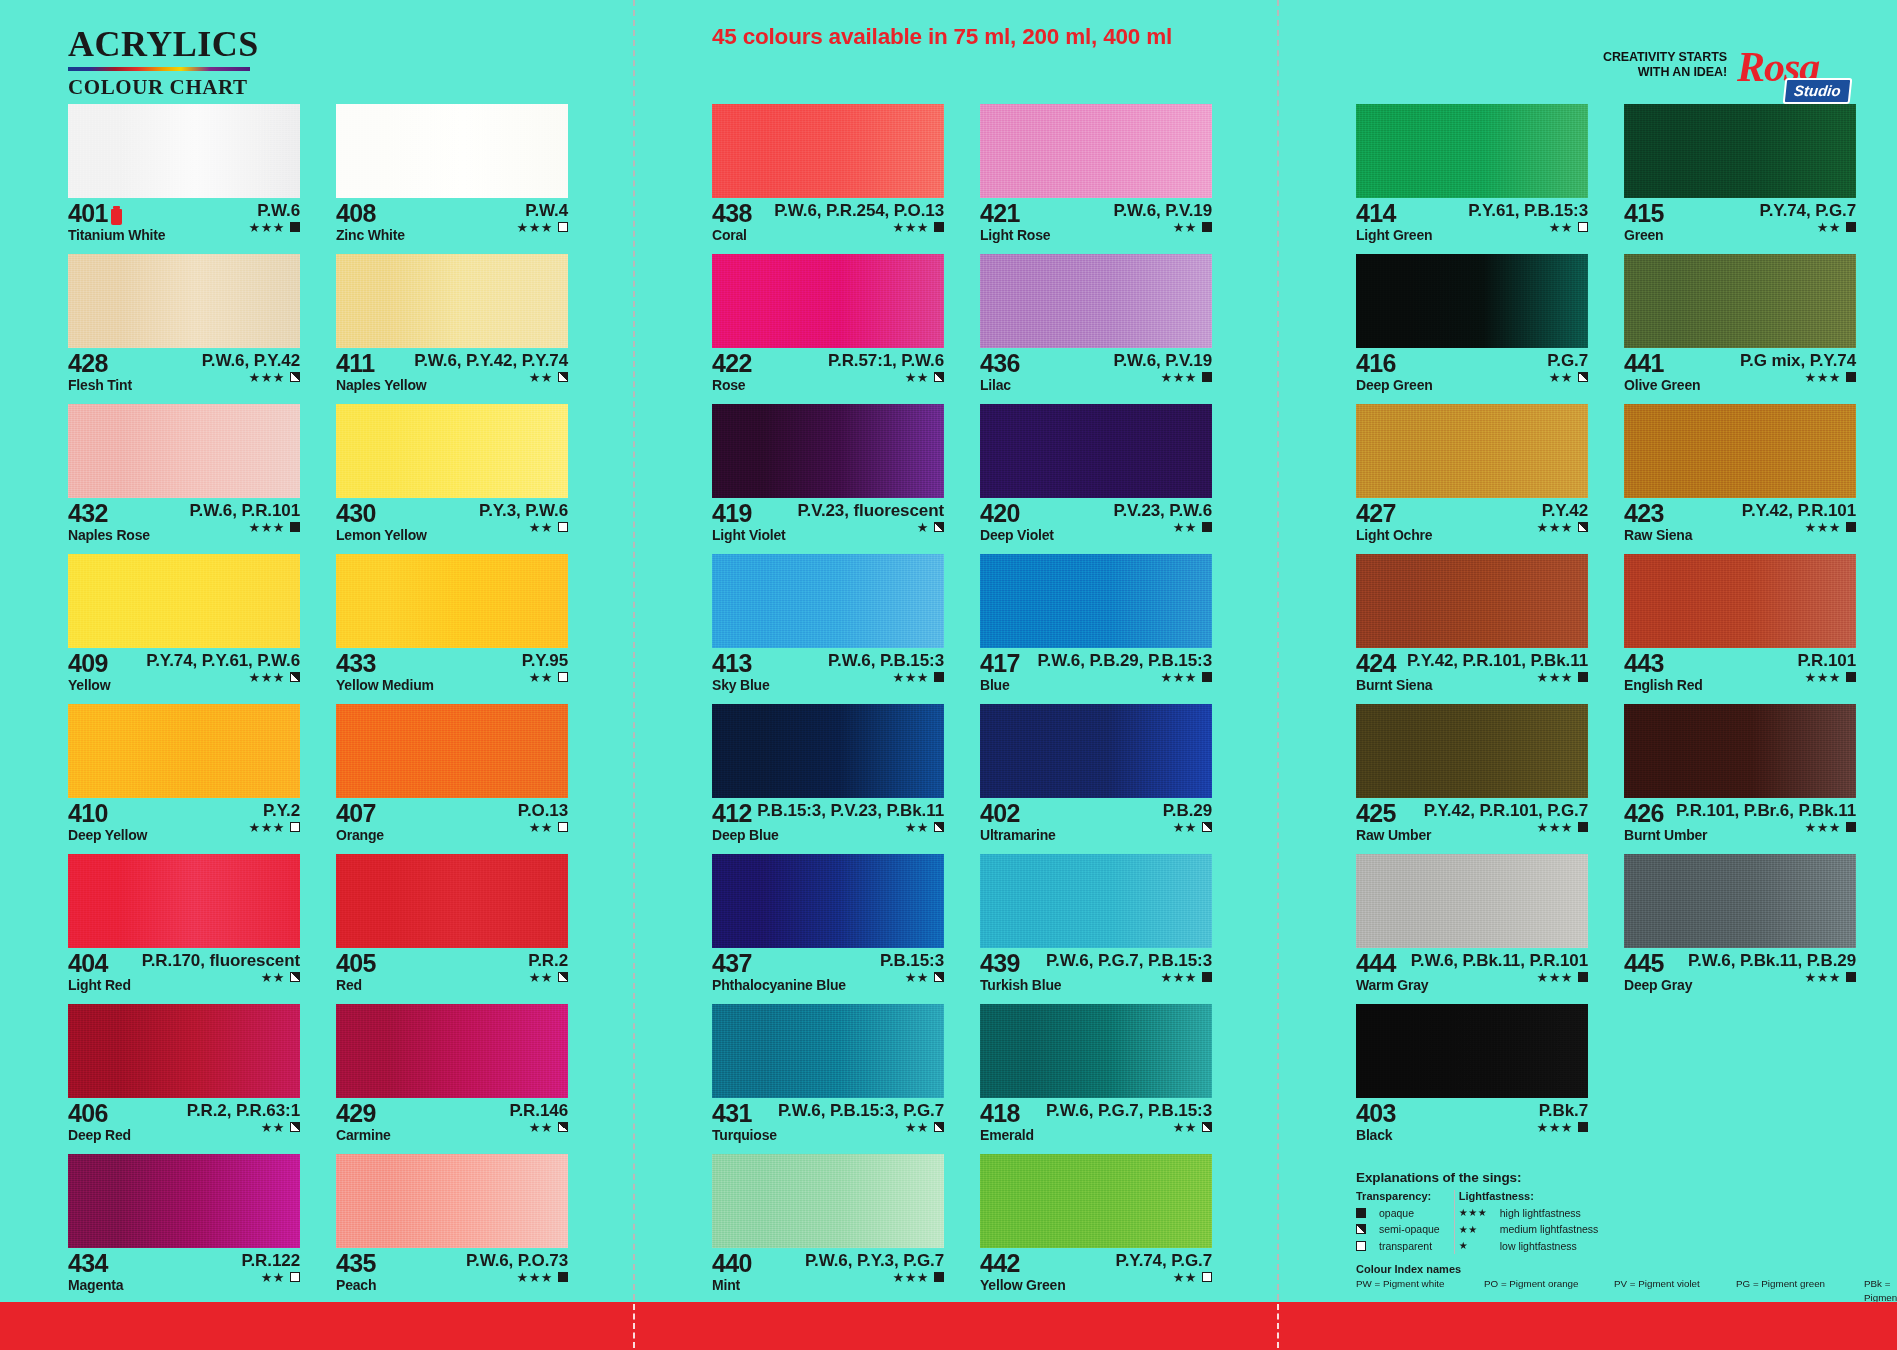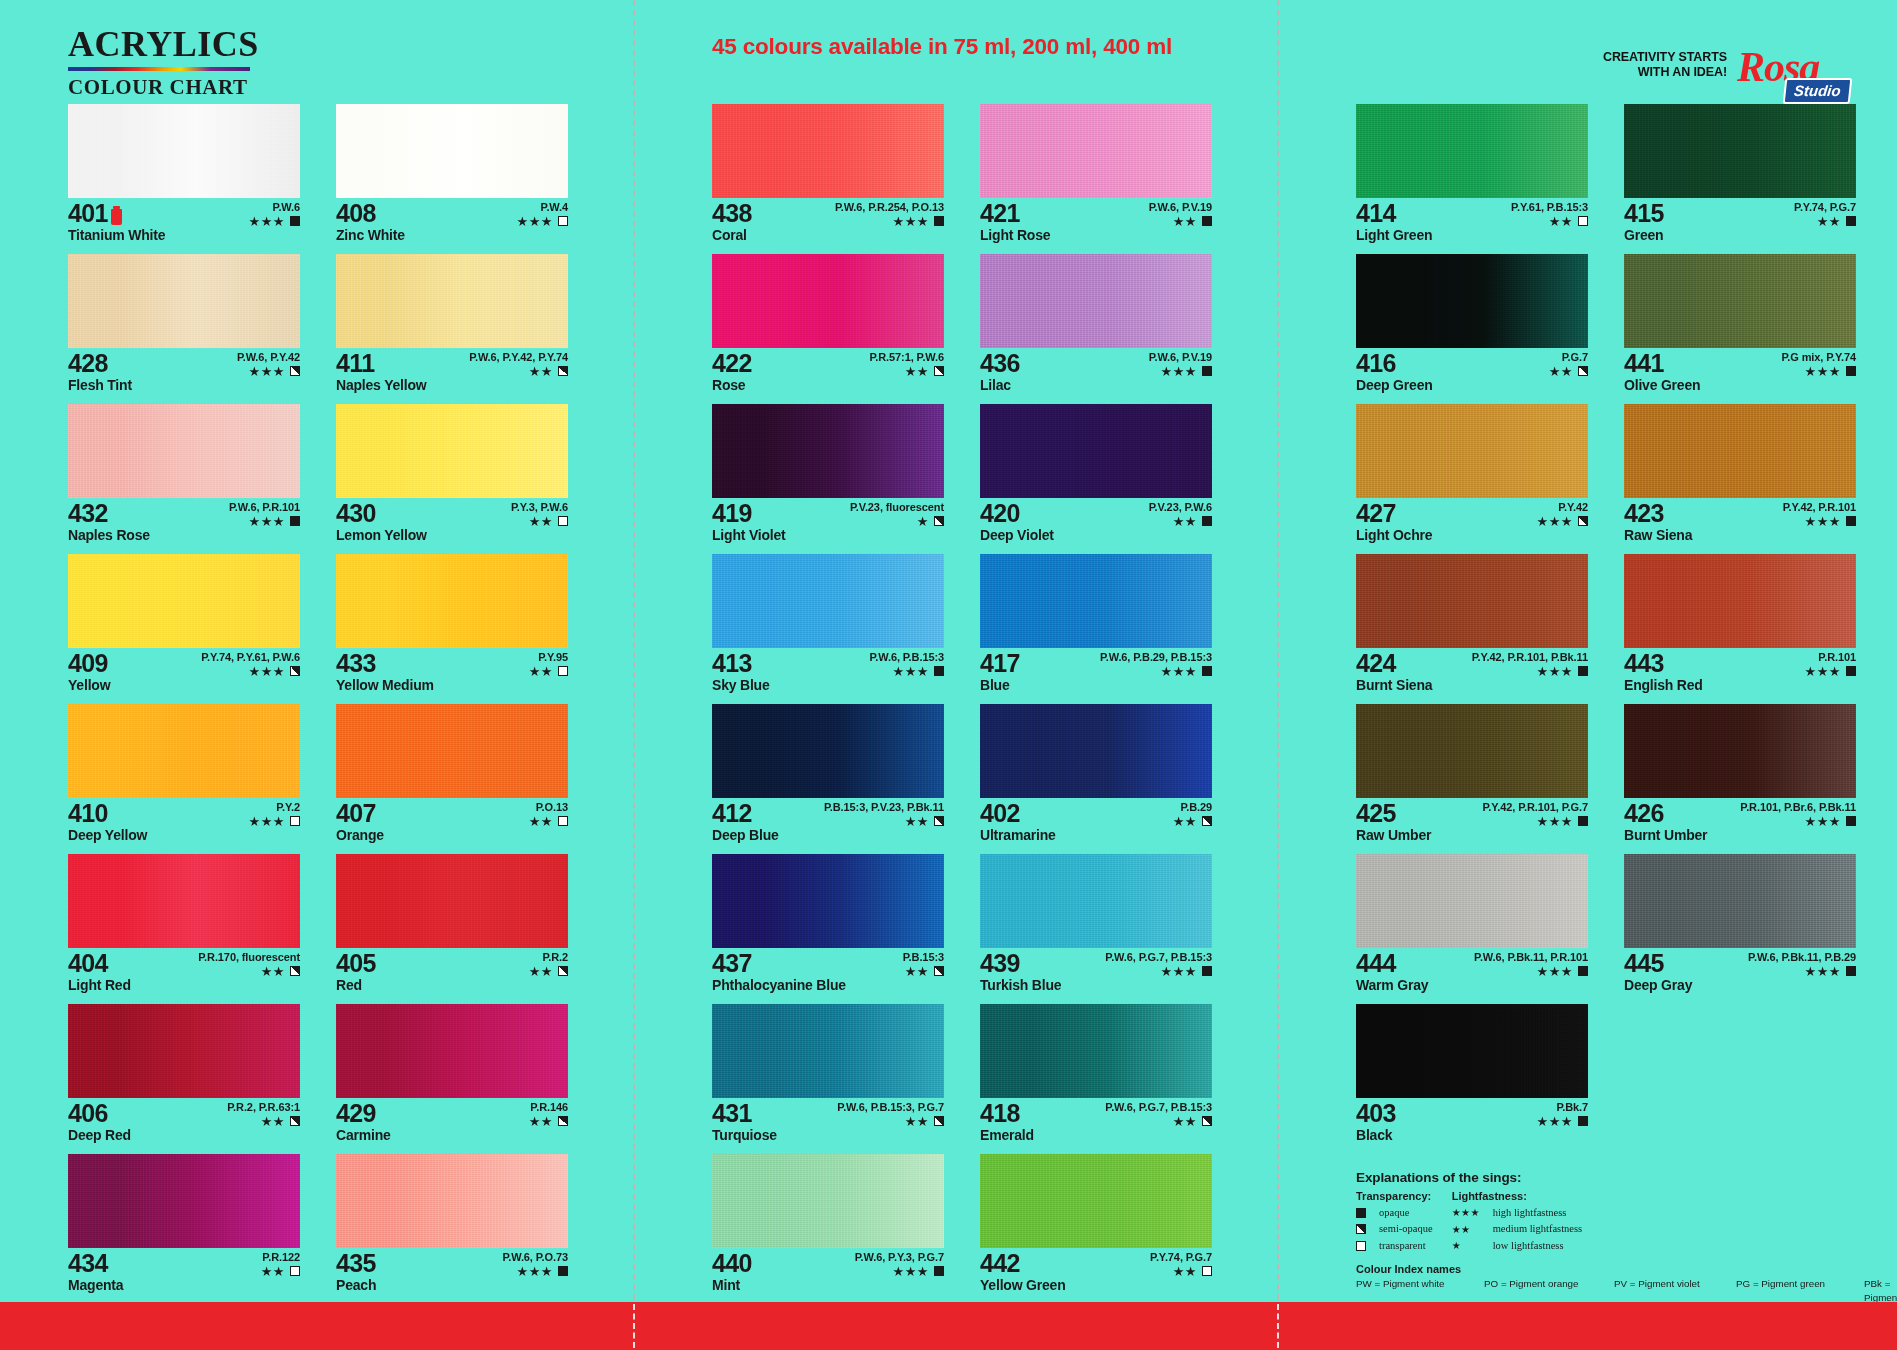--- a/index.html
+++ b/index.html
@@ -50,21 +50,21 @@
     font-family: "Liberation Serif", serif;
     font-weight: 700;
     font-size: 21px;
     letter-spacing: 0.6px;
     color: #1a1a1a;
   }
 
   
   .avail-head {
     position: absolute;
-    left: 712px; top: 34px;
+    left: 712px; top: 24px;
     font-size: 22.5px; font-weight: 700;
     color: #e8232a;
     letter-spacing: -0.2px;
     white-space: nowrap;
   }
 
   
   .brand {
     position: absolute; right: 48px; top: 46px;
     display: flex; align-items: flex-start; gap: 10px;
@@ -147,21 +147,21 @@
     font-size: 14px; font-weight: 700;
     color: #1a1a1a; line-height: 1.1;
     margin-top: 1px;
     letter-spacing: -0.2px;
   }
   .right-meta {
     position: absolute; right: 0; top: 4px;
     text-align: right;
   }
   .pigments {
-    font-size: 11px; font-weight: 700;
+    font-size: 17px; font-weight: 700;
     color: #1a1a1a; letter-spacing: -0.1px;
     white-space: nowrap; line-height: 1.05;
   }
   .lf-row {
     display: flex; align-items: center;
     justify-content: flex-end; gap: 5px;
     margin-top: 1px;
   }
   .stars {
     font-size: 13px; color: #1a1a1a;
@@ -190,21 +190,21 @@
     margin-bottom: 5px;
     letter-spacing: -0.1px;
   }
   .legend-cols { display: flex; gap: 0; }
   .lg-block { padding-right: 14px; }
   .lg-block.mid { border-left: 1px solid #bdbdbd; padding-left: 4px; }
   .lg-block.right { border-left: 1px solid #bdbdbd; padding-left: 15px; }
   .lg-head { font-size: 11px; font-weight: 700; margin-bottom: 3px; }
   .lg-row {
     display: flex; align-items: center; gap: 7px;
-    font-size: 10.5px; line-height: 1.55; font-family: Liberation Serif, serif;
+    font-size: 10.5px; line-height: 1.55;
   }
   .lg-row .key { width: 16px; display: flex; justify-content: flex-start; }
   .lg-row .stars-sm { font-size: 10px; letter-spacing: 0.5px; }
   .lg-defs { margin-top: 0; }
   .lg-def { font-size: 10.5px; line-height: 1.6; display: flex; gap: 5px; align-items: center; }
   .lg-def b { font-weight: 700; }
   .jar-sm {
     width: 8px; height: 12px; background: #e8232a;
     border-radius: 1px; position: relative; display: inline-block;
   }

